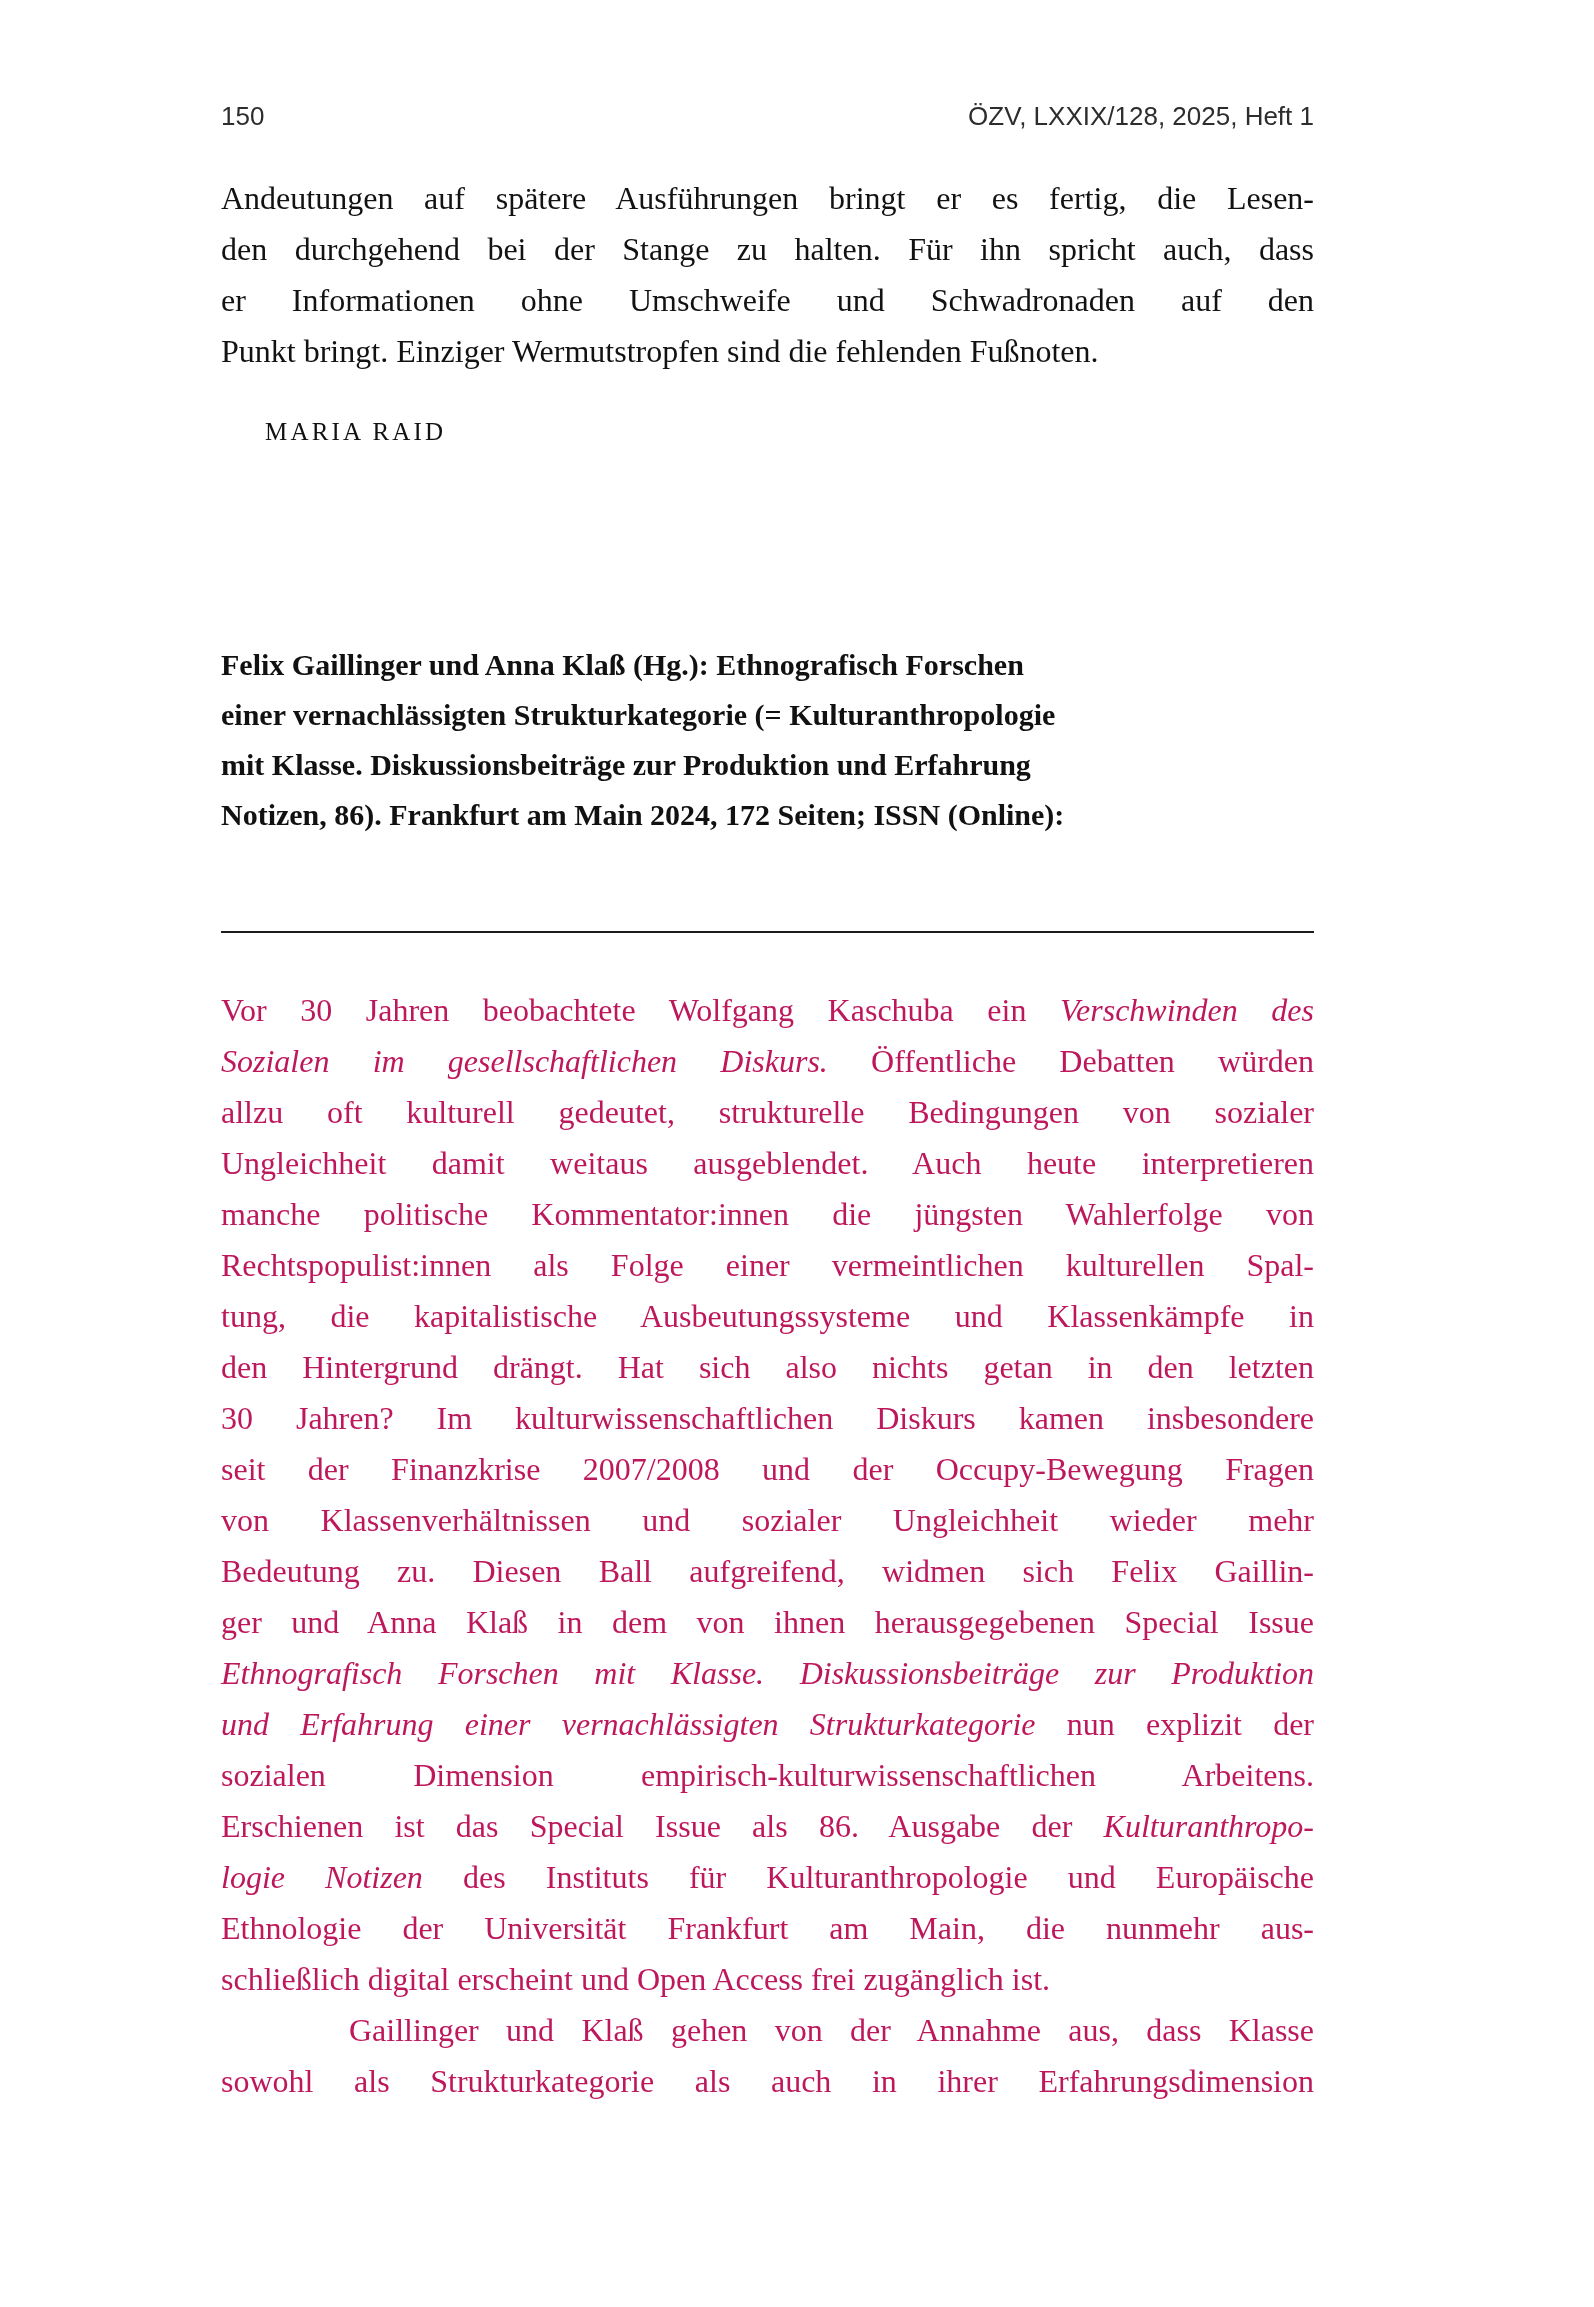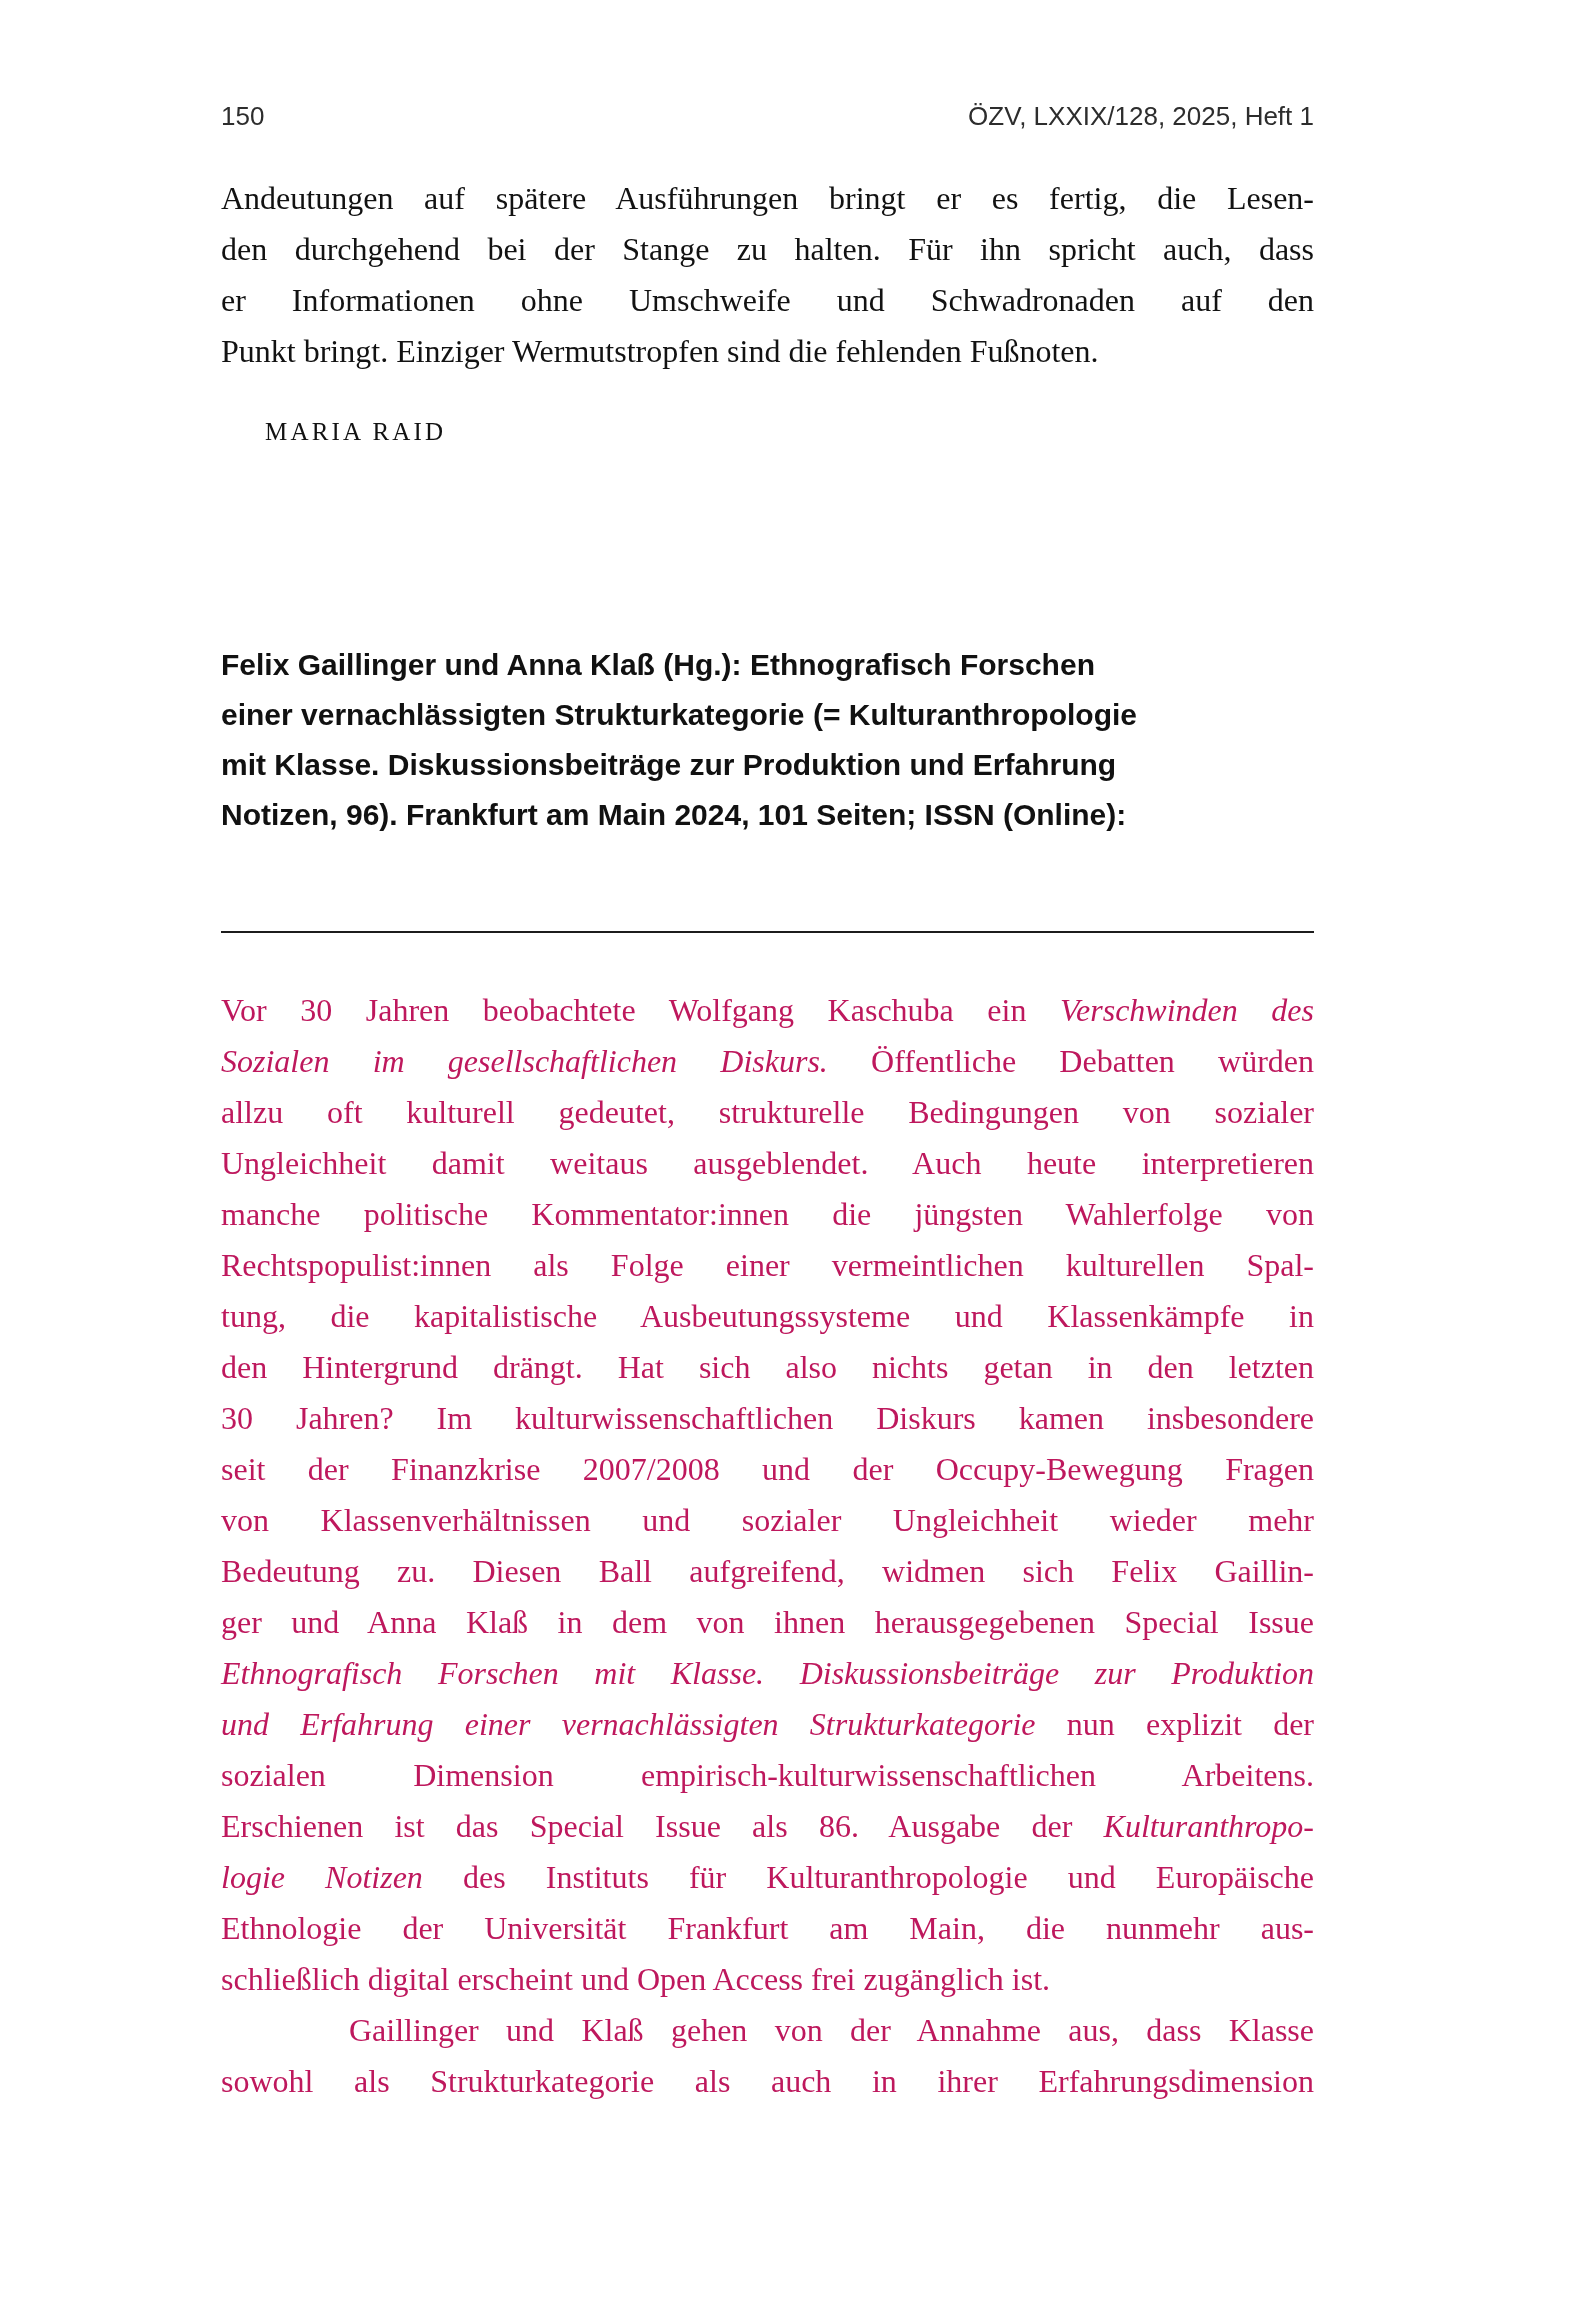--- a/index.html
+++ b/index.html
@@ -51,21 +51,21 @@
     letter-spacing: 3.2px;
     color: #121212;
     margin-left: 44px;
   }
   
   .citation {
     position: absolute;
     left: 221px;
     top: 648px;
     width: 1093px;
-    font-family: Liberation Sans, sans-serif;
+    font-family: Liberation Serif, serif;
     font-weight: 700;
     font-size: 30px;
     color: #111111;
   }
   .citation .line { height: 50px; text-align: left; }
   
   .rule {
     position: absolute;
     left: 221px;
     top: 931px;
@@ -116,21 +116,21 @@
       <div class="line j"><span>er Informationen ohne Umschweife und Schwadronaden auf den</span></div>
       <div class="line"><span>Punkt bringt. Einziger Wermutstropfen sind die fehlenden Fußnoten.</span></div>
     </section>
 
   <div class="author">MARIA RAID</div>
 
   <section class="citation">
       <div class="line"><span>Felix Gaillinger und Anna Klaß (Hg.): Ethnografisch Forschen</span></div>
       <div class="line"><span>einer vernachlässigten Strukturkategorie (= Kulturanthropologie</span></div>
       <div class="line"><span>mit Klasse. Diskussionsbeiträge zur Produktion und Erfahrung</span></div>
-      <div class="line"><span>Notizen, 96). Frankfurt am Main 2024, 101 Seiten; ISSN (Online):</span></div>
+      <div class="line"><span>Notizen, 86). Frankfurt am Main 2024, 172 Seiten; ISSN (Online):</span></div>
     </section>
 
   <div class="rule"></div>
 
   <section class="body">
       <div class="line j"><span>Vor 30 Jahren beobachtete Wolfgang Kaschuba ein </span><i>Verschwinden des</i></div>
       <div class="line j"><i>Sozialen im gesellschaftlichen Diskurs.</i><span> Öffentliche Debatten würden</span></div>
       <div class="line j"><span>allzu oft kulturell gedeutet, strukturelle Bedingungen von sozialer</span></div>
       <div class="line j"><span>Ungleichheit damit weitaus ausgeblendet. Auch heute interpretieren</span></div>
       <div class="line j"><span>manche politische Kommentator:innen die jüngsten Wahlerfolge von</span></div>

